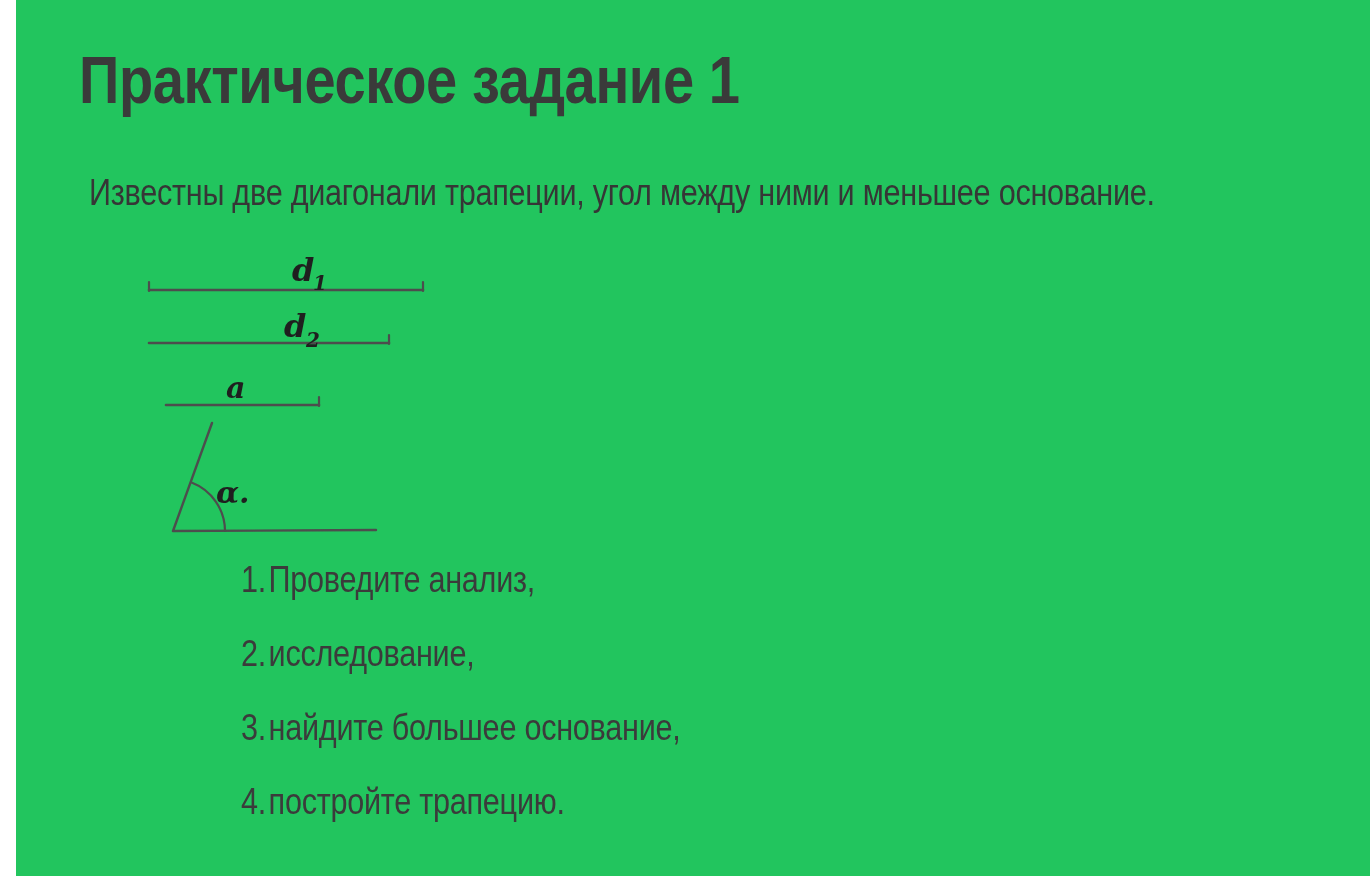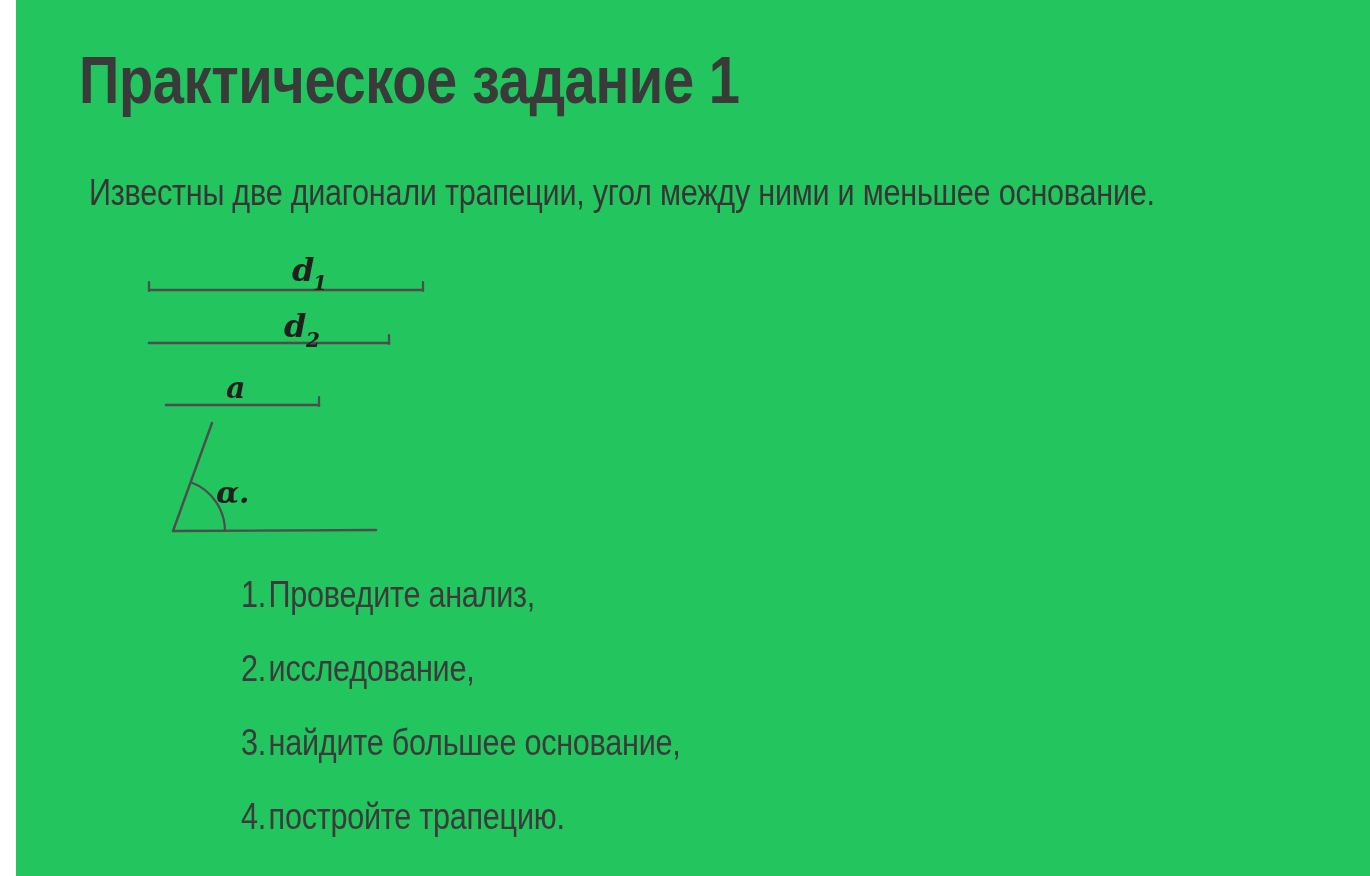--- a/index.html
+++ b/index.html
@@ -54,21 +54,21 @@
   .figure svg { display: block; }
   .fig-label {
     font-family: "DejaVu Serif", serif;
     font-style: italic;
     font-weight: 600;
     fill: #1f1f1f;
   }
   .tasks {
     position: absolute;
     left: 225px;
-    top: 574px;
+    top: 559px;
     margin: 0;
     padding: 0;
     list-style: none;
   }
   .task-row {
     height: 42px;
     margin-bottom: 32px;
     font-size: 36px;
     line-height: 42px;
     color: #3b3b3b;

